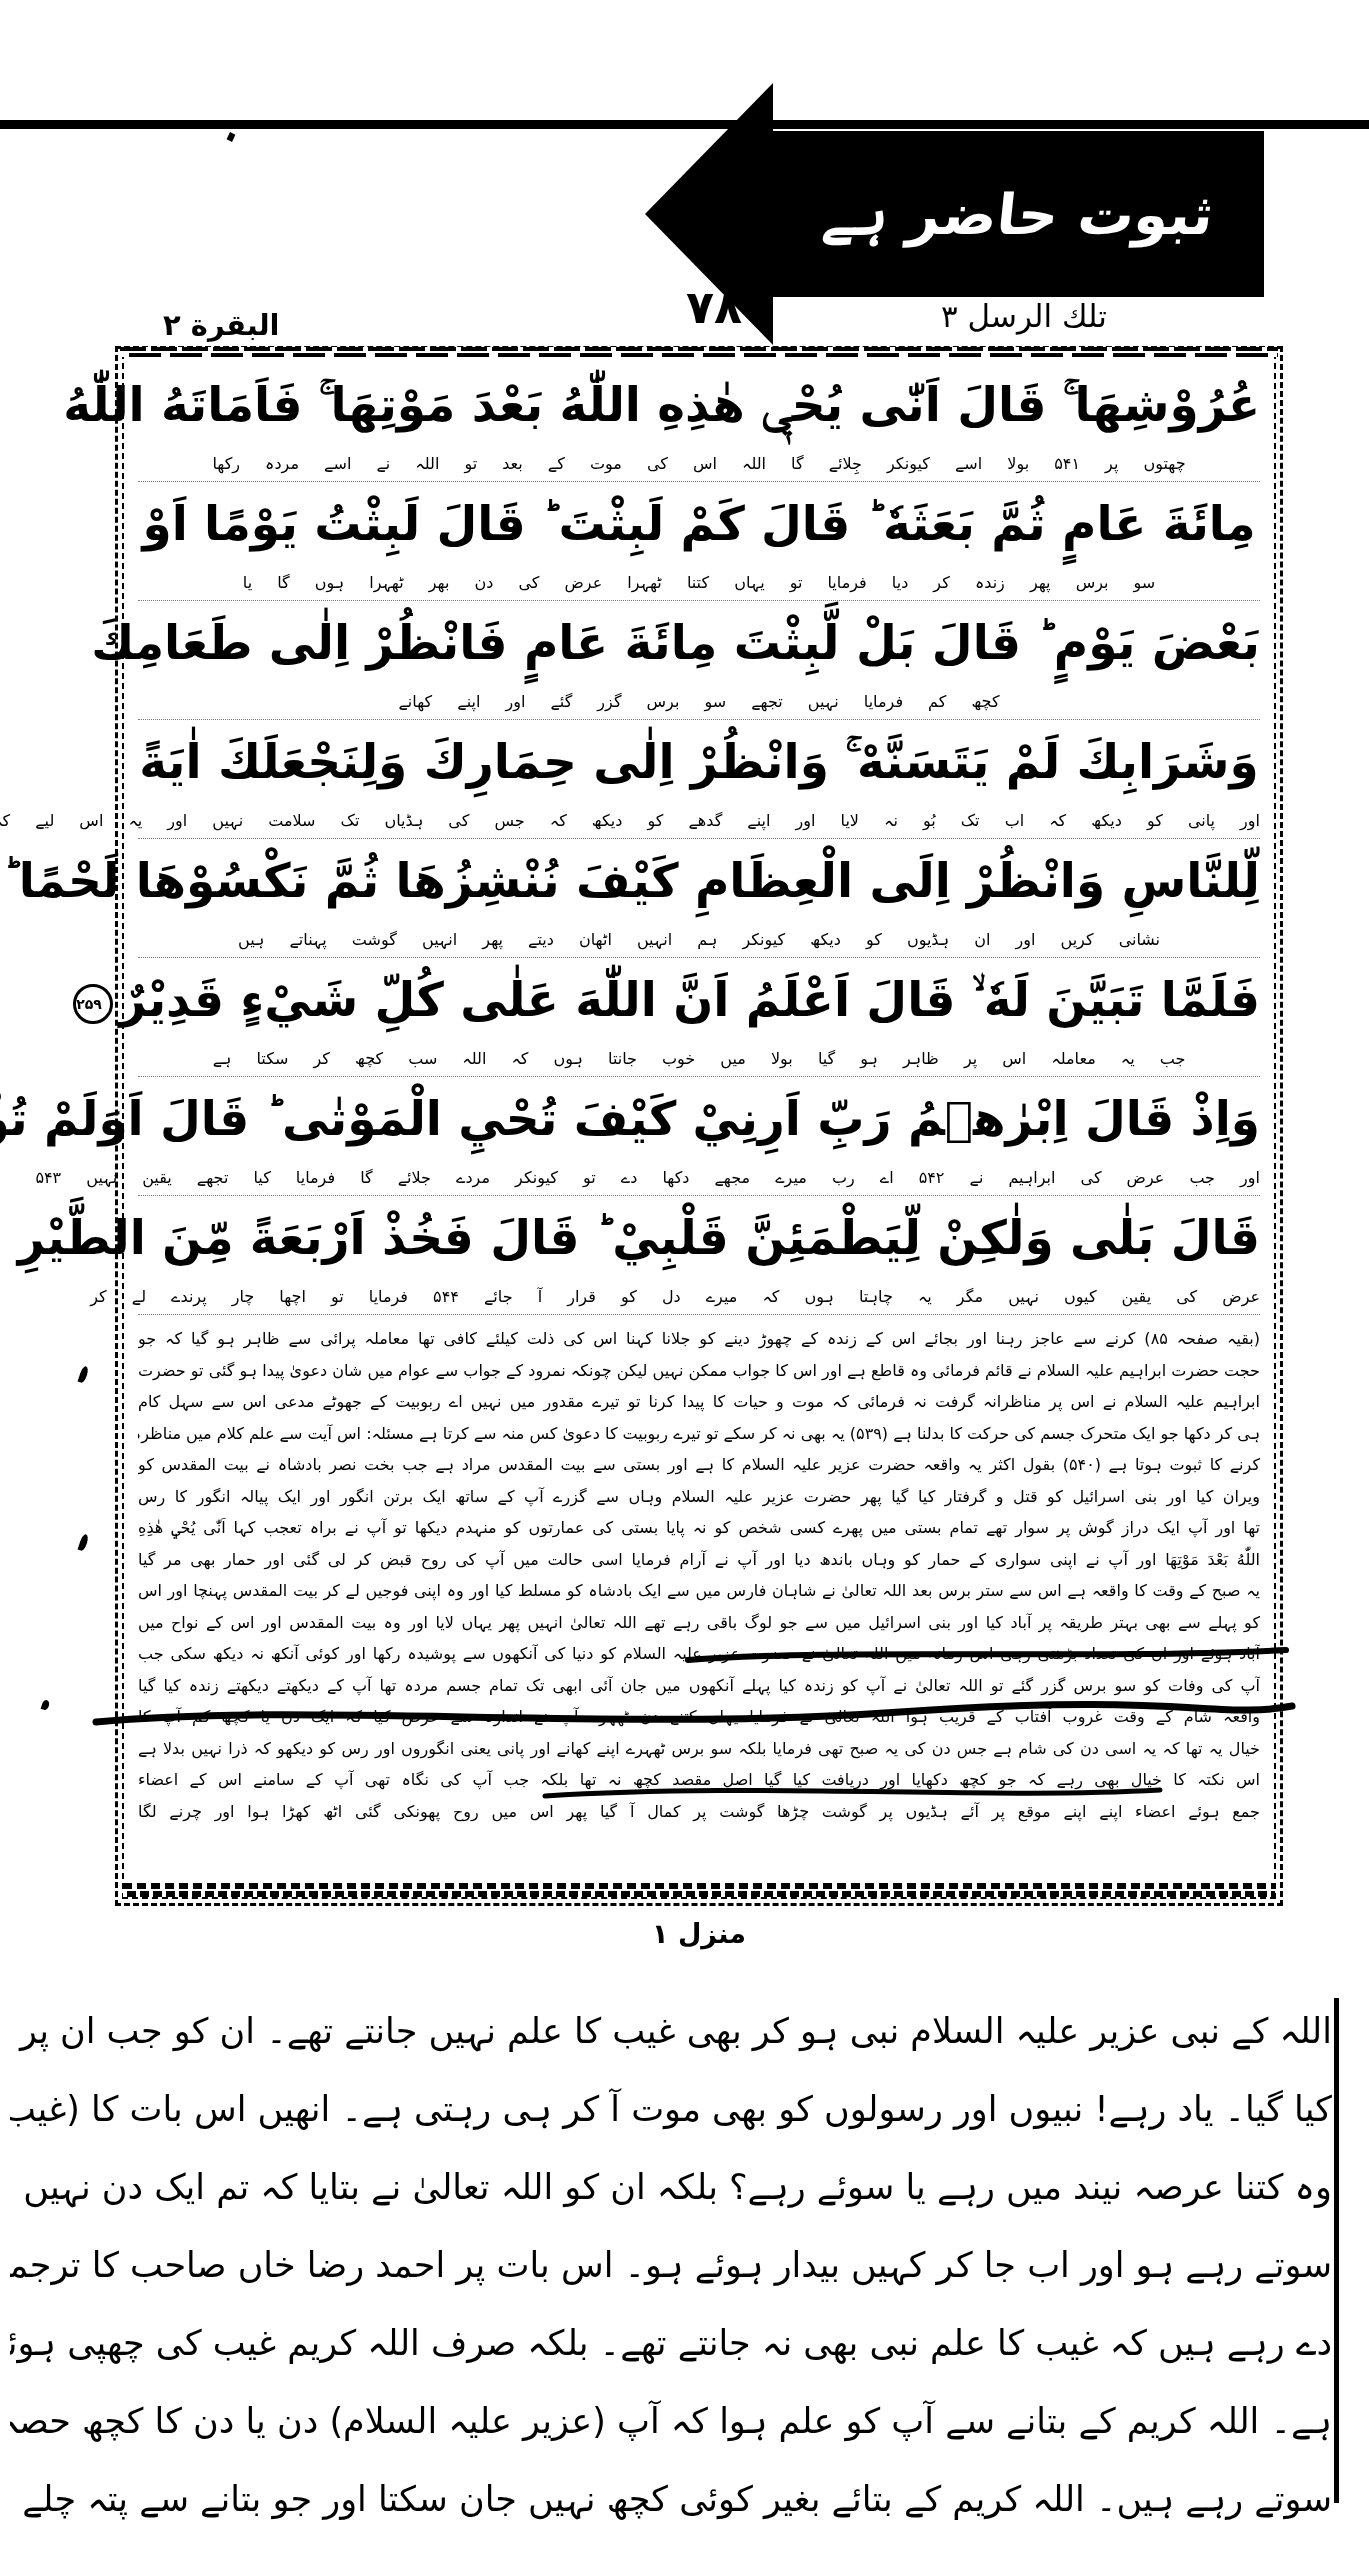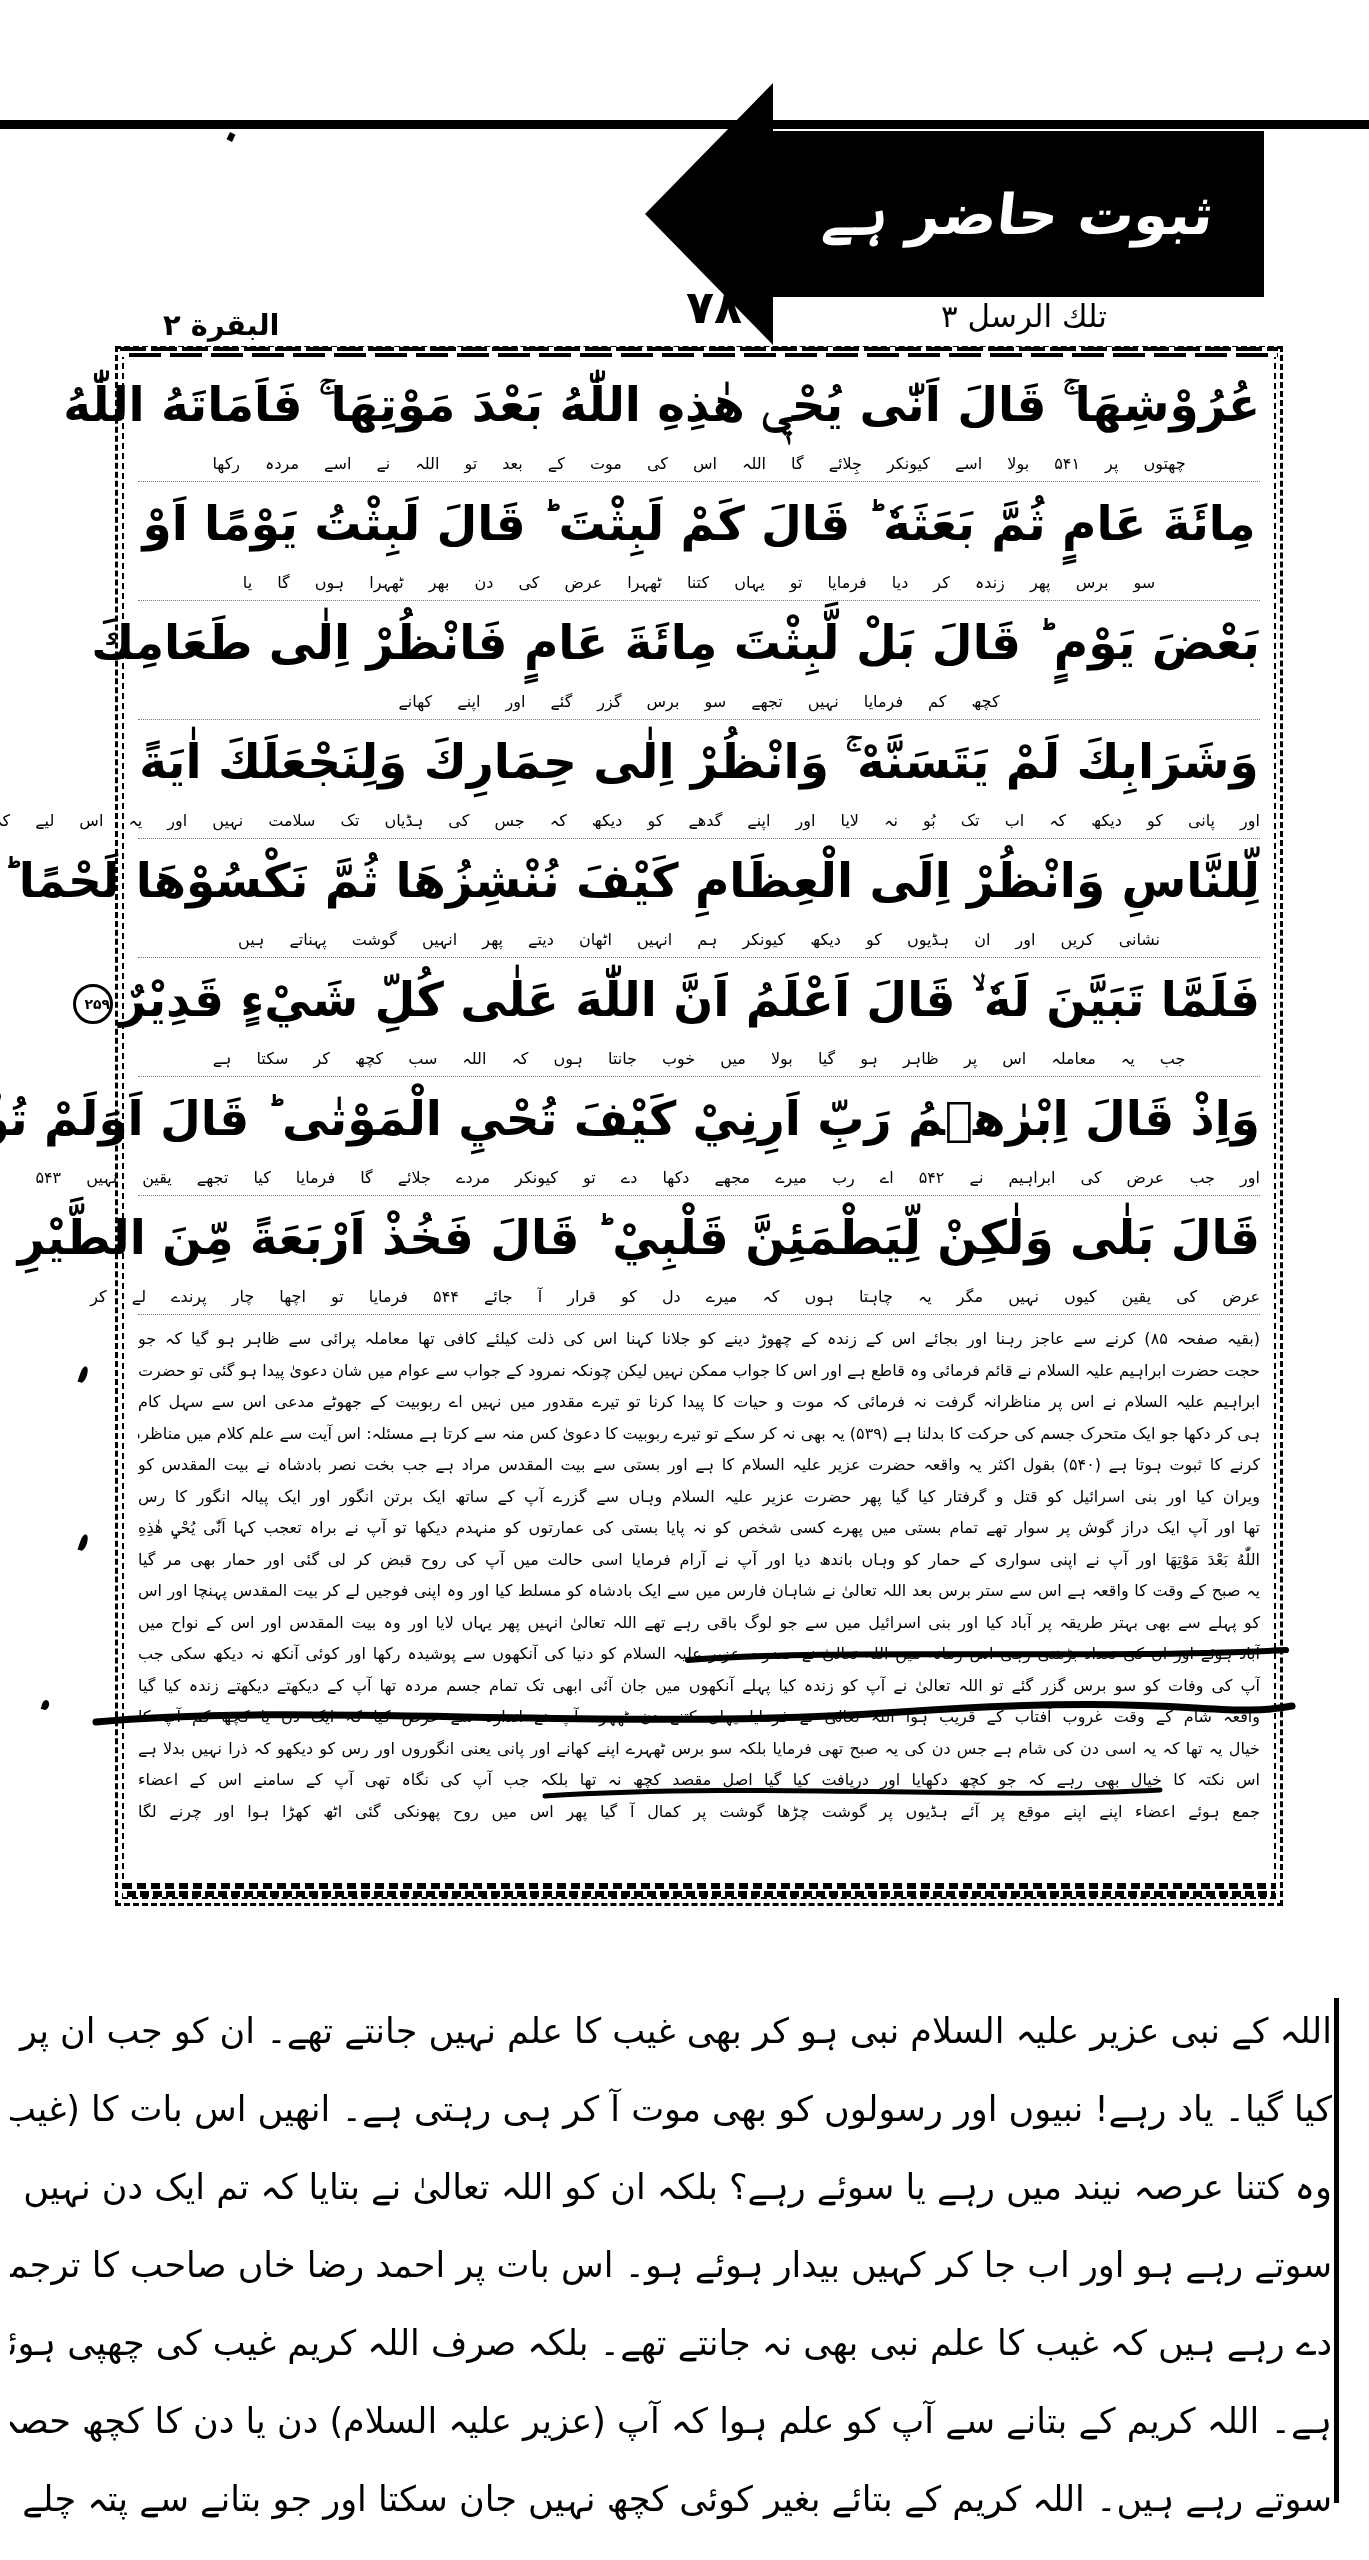--- a/index.html
+++ b/index.html
@@ -41,21 +41,21 @@
       repeating-linear-gradient(90deg,#000 0 9px,#fff 9px 14px) 0 0/100% 6px no-repeat,
       repeating-linear-gradient(90deg,#fff 0 4px,#000 4px 13px) 0 8px/100% 6px no-repeat;
   }
 
   .arabic{
     direction:rtl; text-align:center; font-size:47px; font-weight:bold;
     line-height:84px; white-space:nowrap; letter-spacing:1px;
   }
   .ayah-circle{
     display:inline-block; width:34px; height:34px; border:3px solid #000; border-radius:50%;
-    font-size:14px; font-weight:bold; line-height:34px; text-align:right; vertical-align:middle; margin-right:6px;
+    font-size:14px; font-weight:bold; line-height:34px; text-align:left; vertical-align:middle; margin-right:6px;
   }
   .inter{
     direction:rtl; text-align:center; font-size:16px; line-height:34px;
     word-spacing:20px; white-space:nowrap; border-bottom:1px dotted #777;
   }
   .commentary{direction:rtl; margin-top:8px;}
   .c-line{
     font-size:16px; line-height:31.5px; text-align:justify; text-align-last:justify; white-space:nowrap;
     overflow:hidden;
   }
@@ -141,20 +141,21 @@
   <svg class="pen-overlay" width="1369" height="2560" viewBox="0 0 1369 2560">
     <path d="M 688 1660 C 840 1648, 1080 1660, 1286 1650" stroke="#000" stroke-width="6" fill="none" stroke-linecap="round"></path>
     <path d="M 96 1722 C 300 1702, 620 1732, 900 1712 S 1220 1720, 1292 1706" stroke="#000" stroke-width="7" fill="none" stroke-linecap="round"></path>
     <path d="M 545 1796 C 760 1782, 980 1800, 1160 1790" stroke="#000" stroke-width="5" fill="none" stroke-linecap="round"></path>
   </svg>
 
   <div class="margin-mark mm1"></div>
   <div class="margin-mark mm2"></div>
   <div class="margin-mark mm3"></div>
 
+  <div class="manzil">منزل ۱</div>
 
   <div class="bottom-block">
     <div class="b-line">اللہ کے نبی عزیر علیہ السلام نبی ہو کر بھی غیب کا علم نہیں جانتے تھے۔ ان کو جب ان پر نیند طاری کر کے فوت</div>
     <div class="b-line">کیا گیا۔ یاد رہے! نبیوں اور رسولوں کو بھی موت آ کر ہی رہتی ہے۔ انھیں اس بات کا (غیب کا) علم نہ تھا کہ</div>
     <div class="b-line">وہ کتنا عرصہ نیند میں رہے یا سوئے رہے؟ بلکہ ان کو اللہ تعالیٰ نے بتایا کہ تم ایک دن نہیں بلکہ سو سال تک</div>
     <div class="b-line">سوتے رہے ہو اور اب جا کر کہیں بیدار ہوئے ہو۔ اس بات پر احمد رضا خاں صاحب کا ترجمہ و تفسیر گواہی</div>
     <div class="b-line">دے رہے ہیں کہ غیب کا علم نبی بھی نہ جانتے تھے۔ بلکہ صرف اللہ کریم غیب کی چھپی ہوئی حقیقتوں کا علم رکھتا</div>
     <div class="b-line">ہے۔ اللہ کریم کے بتانے سے آپ کو علم ہوا کہ آپ (عزیر علیہ السلام) دن یا دن کا کچھ حصہ نہیں بلکہ سو سال تک</div>
     <div class="b-line">سوتے رہے ہیں۔ اللہ کریم کے بتائے بغیر کوئی کچھ نہیں جان سکتا اور جو بتانے سے پتہ چلے وہ علم غیب نہیں ہوتا</div>
   </div>

